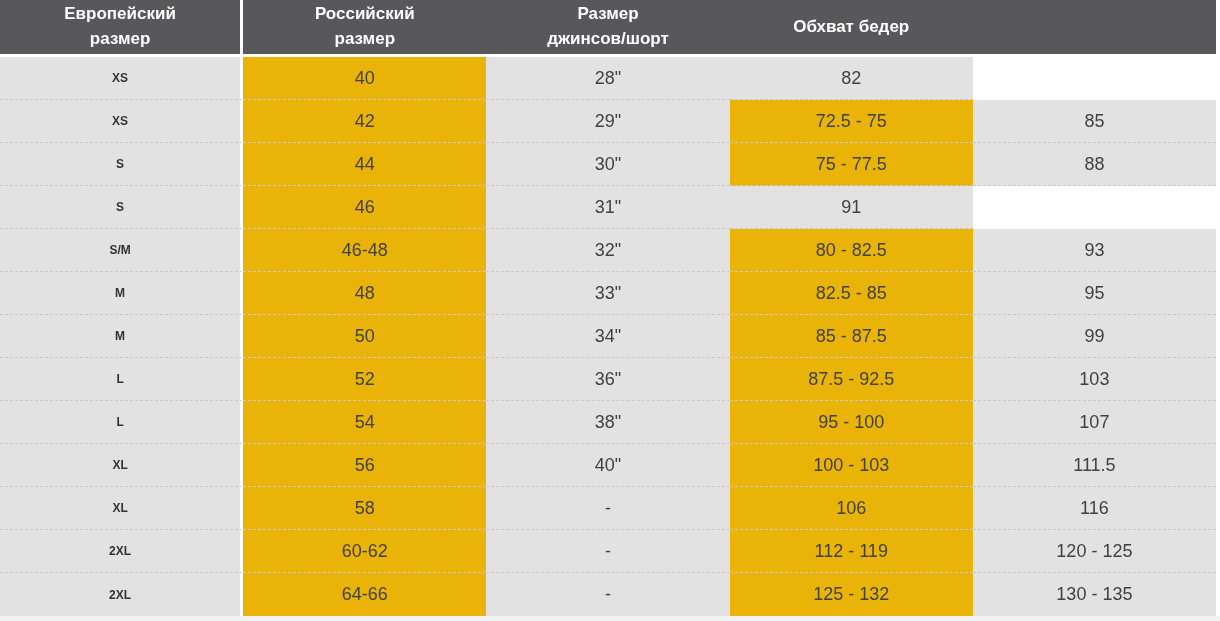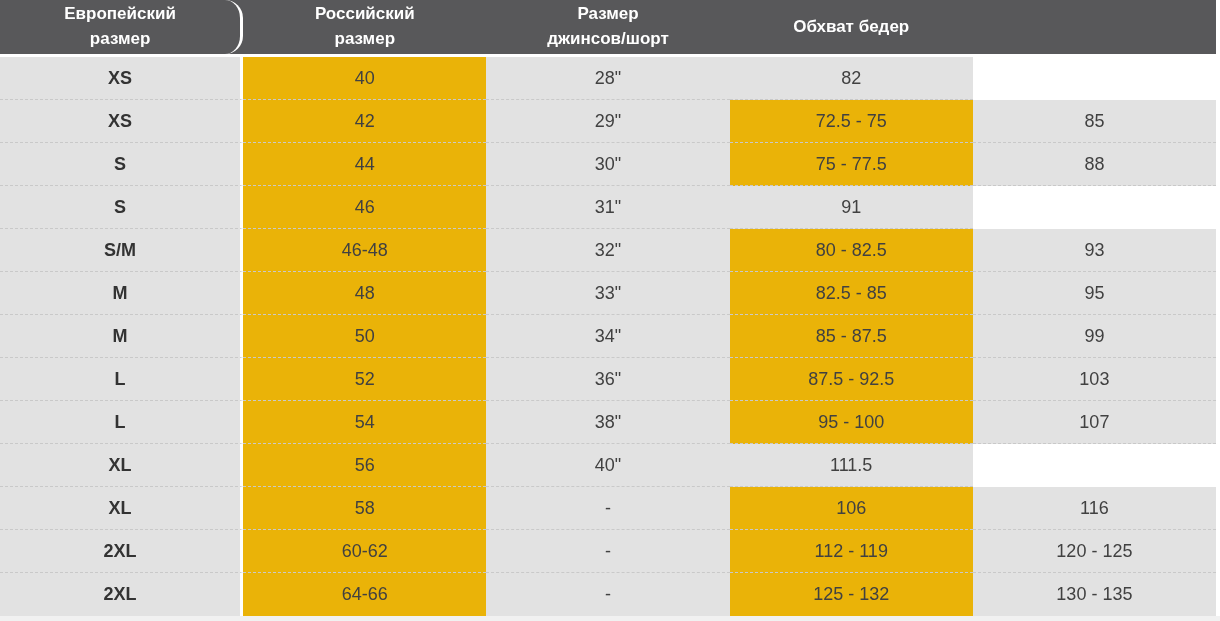--- a/index.html
+++ b/index.html
@@ -32,21 +32,21 @@
     flex-direction: column;
     justify-content: center;
     align-items: center;
     text-align: center;
     color: #ffffff;
     font-size: 17px;
     font-weight: 700;
     line-height: 1.45;
     box-sizing: border-box;
   }
-  .hcell.c0 { border-right: 3px solid #ffffff; border-radius: 18px; }
+  .hcell.c0 { border-right: 3px solid #ffffff; }
 
   
   .trow {
     display: grid;
     grid-template-columns: repeat(5, 1fr);
     height: 43px;
   }
   .tcell {
     display: flex;
     align-items: center;
@@ -58,21 +58,21 @@
   }
   .trow:last-child .tcell { border-bottom: none; }
 
   .tcell.c0, .tcell.c2, .tcell.c4 { background: #e2e2e2; }
   .tcell.c1, .tcell.c3            { background: #eab308; }
 
   .tcell.c0 {
     border-right: 3px solid #ffffff;
     font-weight: 700;
     color: #333333;
-    font-size: 18px;
+    font-size: 12px;
   }
 
   
   .bottom-strip {
     width: 1220px;
     height: 5px;
     background: #f1f1f1;
   }
 </style>
 </head>
@@ -160,20 +160,21 @@
           <div class="tcell c0">L</div>
           <div class="tcell c1">54</div>
           <div class="tcell c2">38"</div>
           <div class="tcell c3">95 - 100</div>
           <div class="tcell c4">107</div>
         </div>
         <div class="trow">
           <div class="tcell c0">XL</div>
           <div class="tcell c1">56</div>
           <div class="tcell c2">40"</div>
+          <div class="tcell c3">100 - 103</div>
           <div class="tcell c4">111.5</div>
         </div>
         <div class="trow">
           <div class="tcell c0">XL</div>
           <div class="tcell c1">58</div>
           <div class="tcell c2">-</div>
           <div class="tcell c3">106</div>
           <div class="tcell c4">116</div>
         </div>
         <div class="trow">

